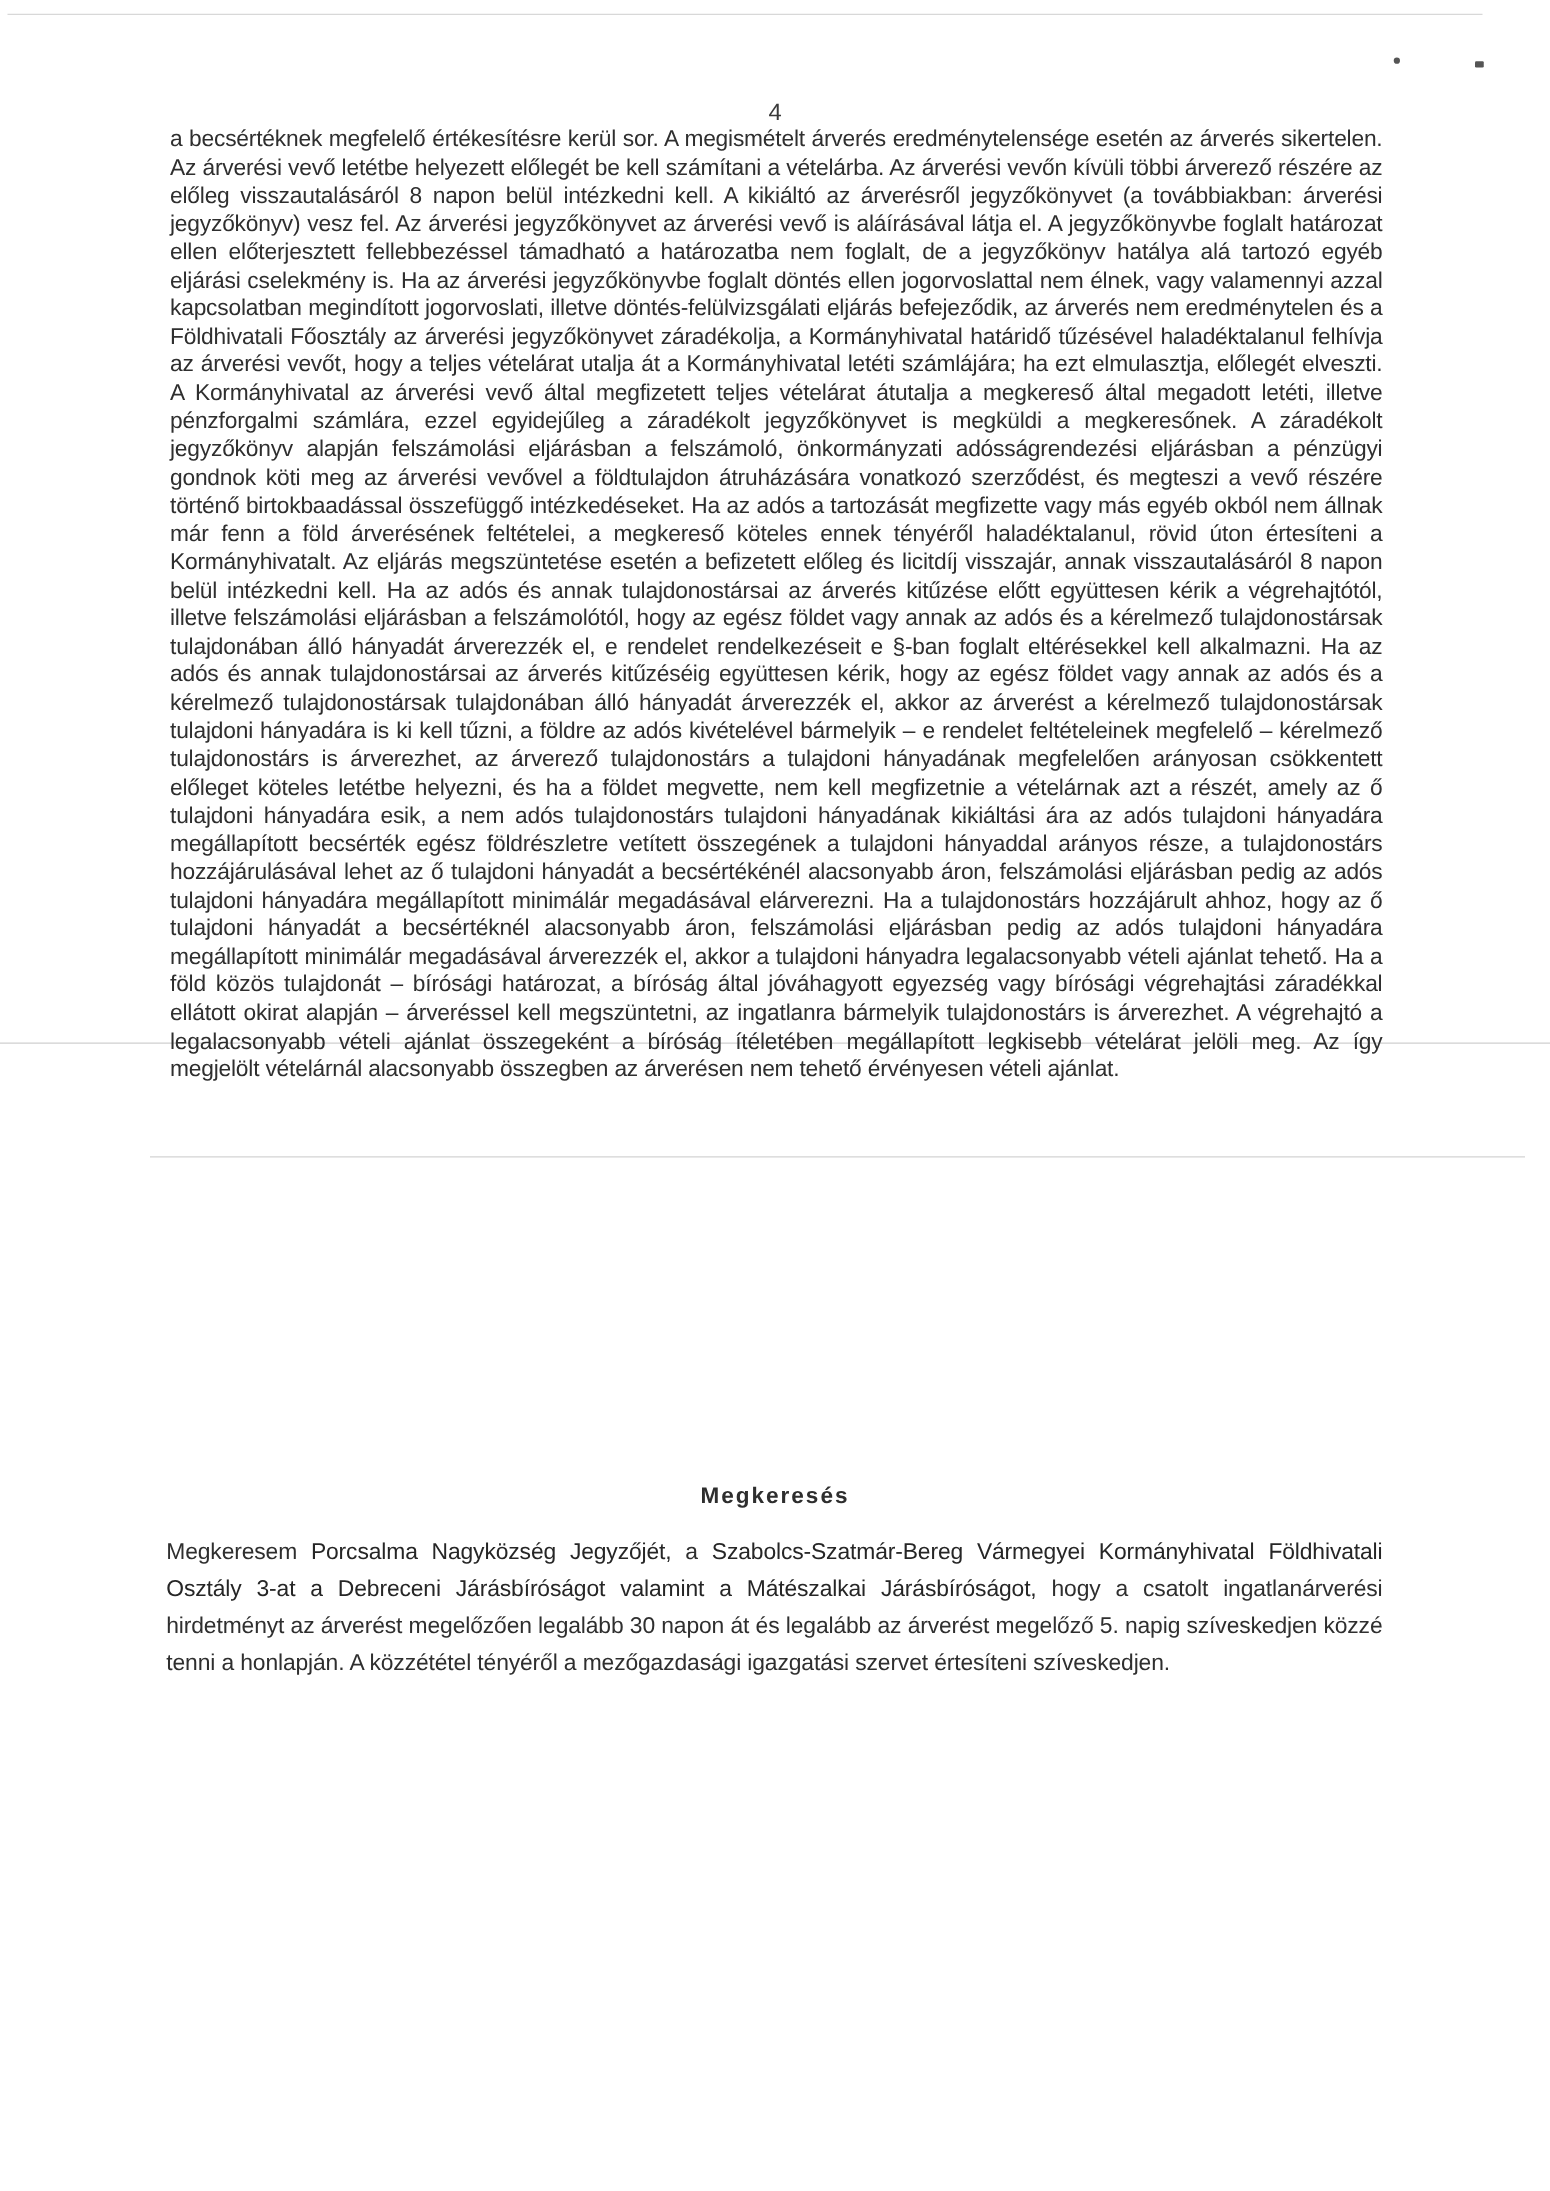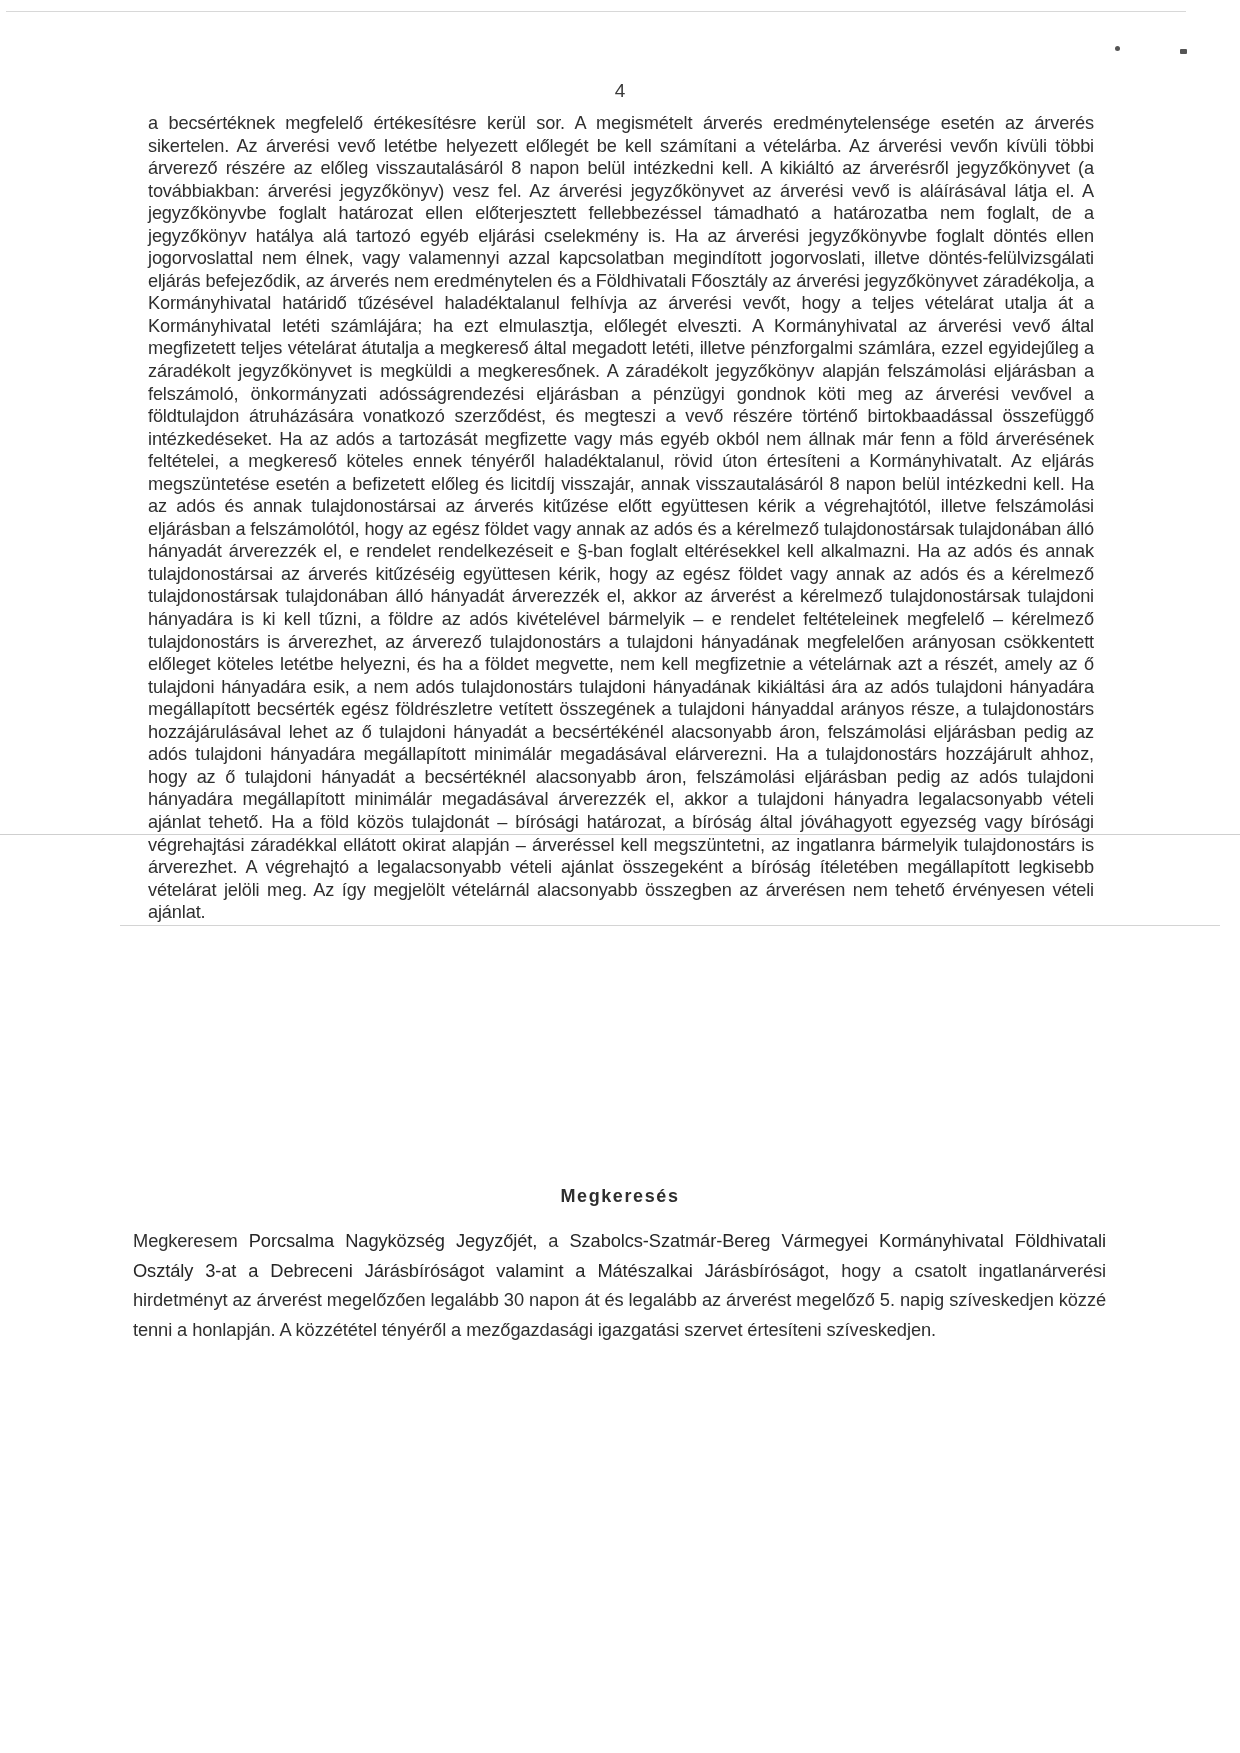--- a/index.html
+++ b/index.html
@@ -53,21 +53,21 @@
       left: 136px;
       width: 970px;
       top: 100px;
       font-size: 18.2px;
       line-height: 22.55px;
       text-align: justify;
       letter-spacing: -0.15px;
       color: #2f2f2f;
     }
     .body-text p {
-      margin: 12px;
+      margin: 0;
     }
 
     .section-title {
       position: absolute;
       left: 0;
       width: 1240px;
       top: 1186px;
       text-align: center;
       font-size: 18px;
       font-weight: bold;

